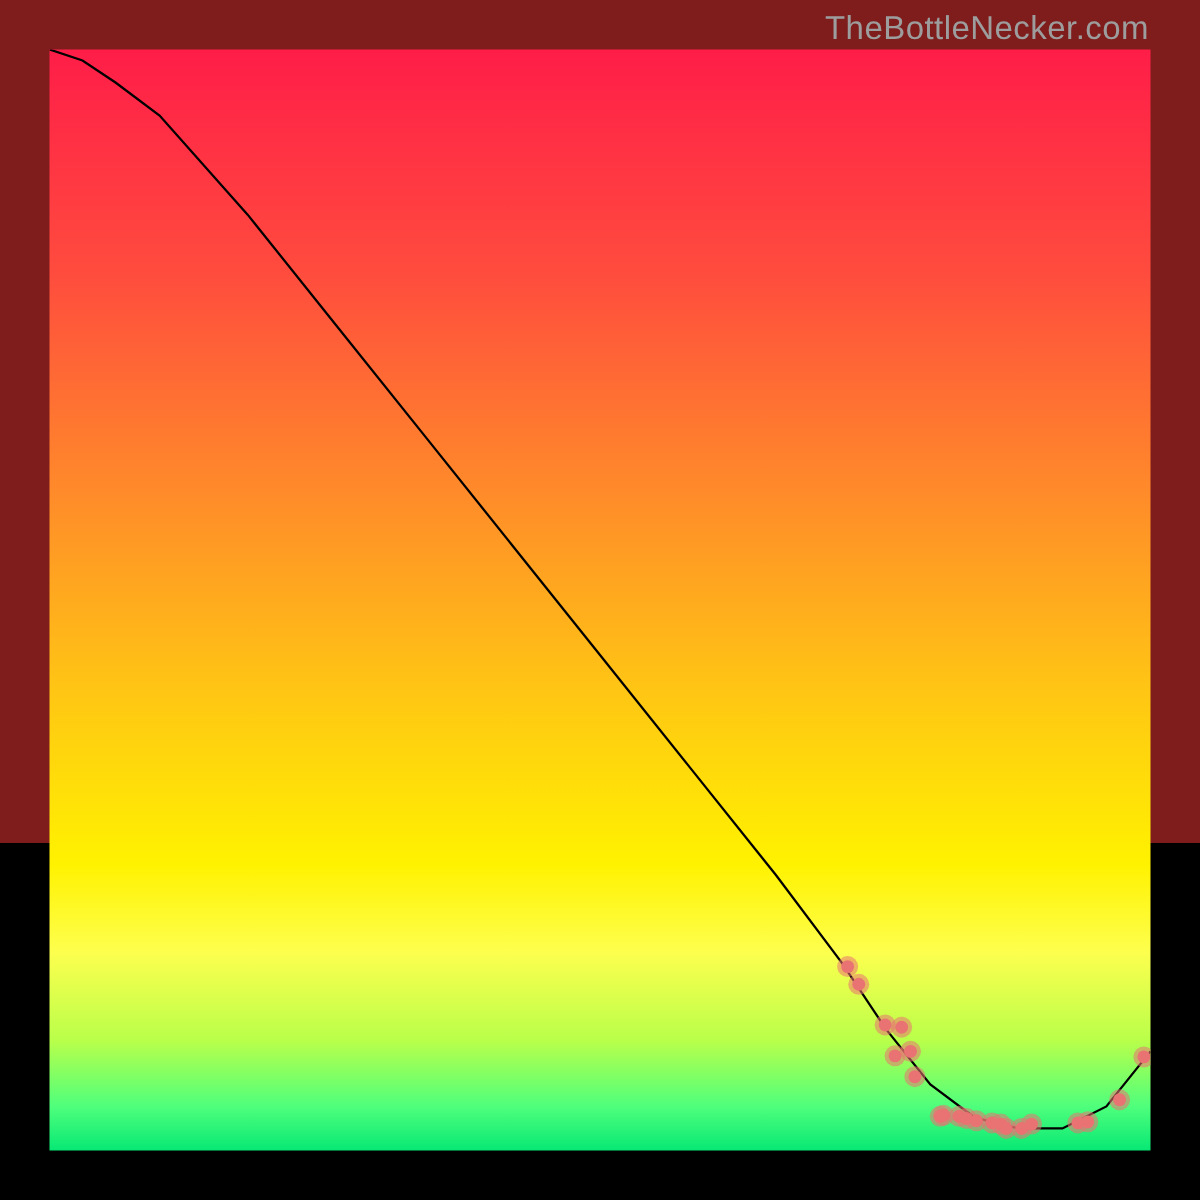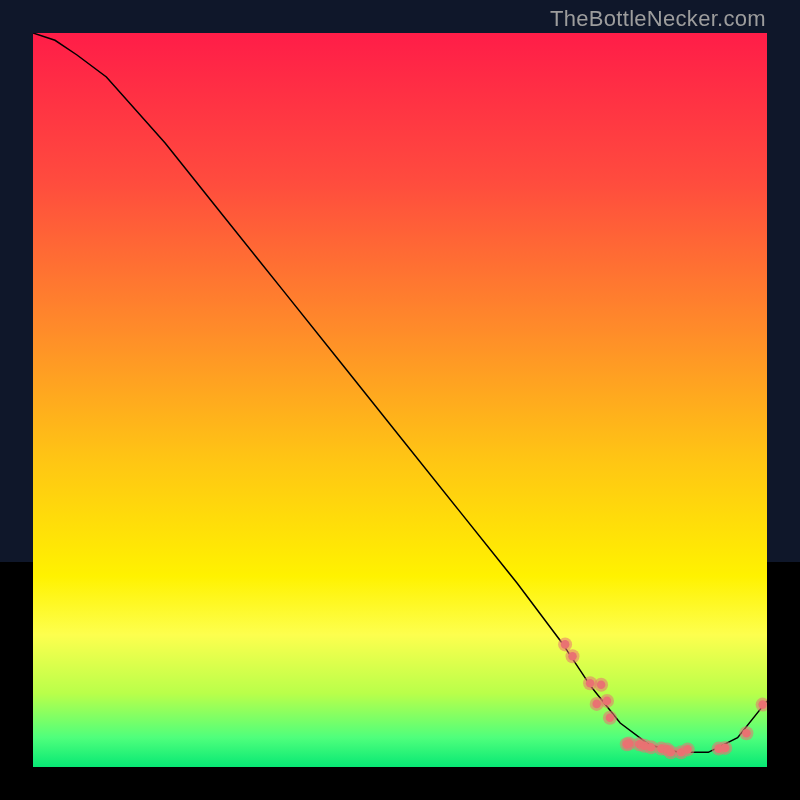--- a/index.html
+++ b/index.html
@@ -8,21 +8,21 @@
     width: 800px;
     height: 800px;
     background: #000;
     overflow: hidden;
     font-family: Arial, Helvetica, sans-serif;
   }
   .frame {
     position: relative;
     width: 800px;
     height: 562px;
-    background: #0f172a;
+    background: #7f1d1d;
   }
   .plot-area {
     position: absolute;
     left: 33px;
     top: 33px;
     width: 734px;
     height: 734px;
     
     background: linear-gradient(
       to bottom,

